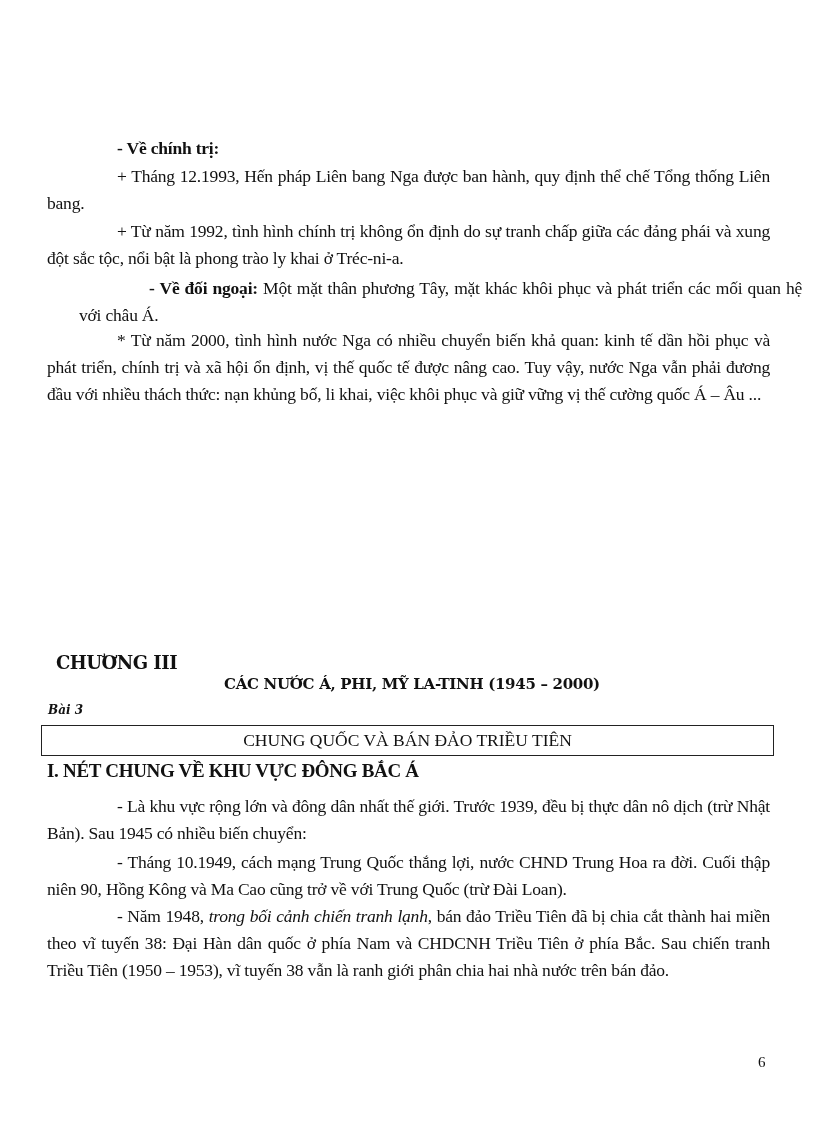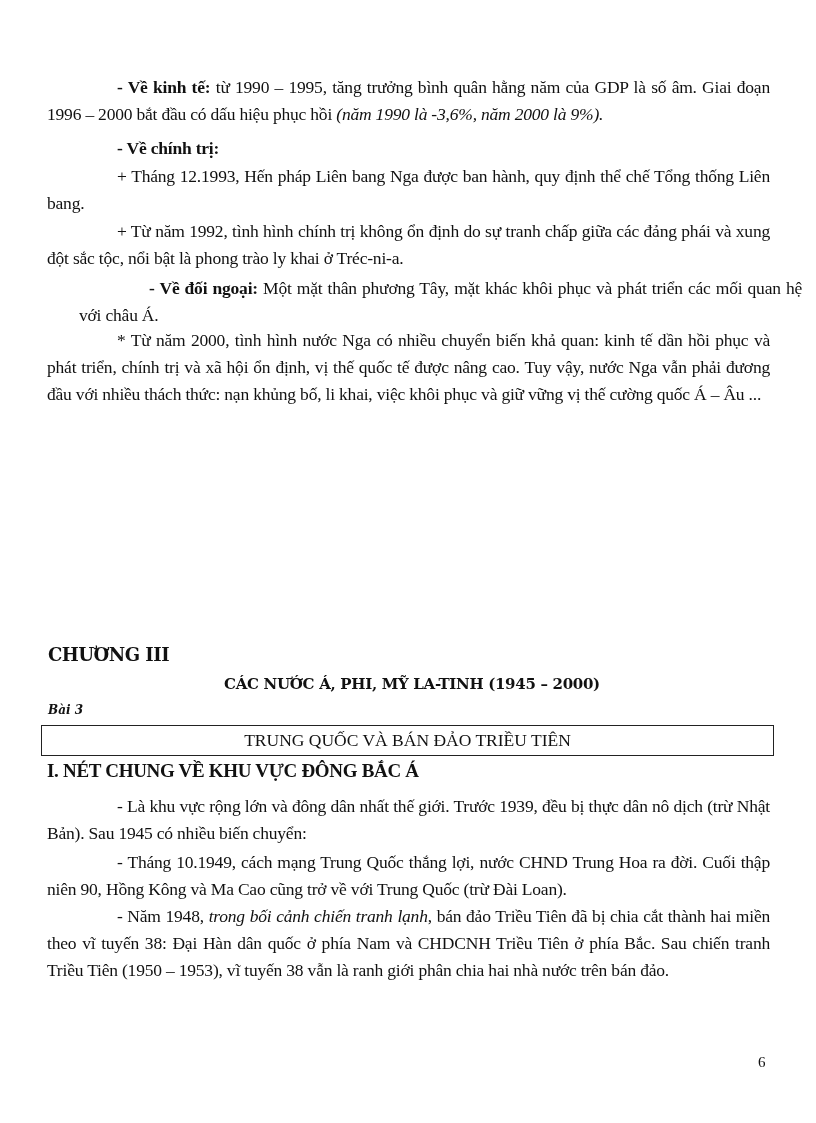--- a/index.html
+++ b/index.html
@@ -5,55 +5,54 @@
     html, body { margin: 0; padding: 0; background: #ffffff; }
     body { width: 816px; height: 1123px; position: relative; overflow: hidden;
            font-family: "Liberation Serif", "DejaVu Serif", serif; color: #111111; }
     .page { position: absolute; left: 0; top: 0; width: 816px; height: 1123px; }
     .para { position: absolute; left: 47px; width: 723px; font-size: 17.5px; line-height: 27px;
             text-align: justify; margin: 0; letter-spacing: -0.2px; }
     .para .indent { display: inline-block; width: 70px; }
     .b { font-weight: bold; }
     .i { font-style: italic; }
     .chapter { position: absolute; left: 48px; top: 644px; font-family: "DejaVu Serif", serif;
-               font-weight: 900; font-size: 18px; letter-spacing: -0.5px; margin: 0; }
+               font-weight: 900; font-size: 18px; letter-spacing: -0.5px; margin: 8px; }
     .chapter-title { position: absolute; left: 0; width: 816px; top: 671px; text-align: center;
                      font-family: "DejaVu Serif", serif; font-weight: 900; font-size: 15px;
                      letter-spacing: -0.3px; margin: 4px; }
     .lesson { position: absolute; left: 48px; top: 703px; font-family: "DejaVu Serif", serif;
               font-style: italic; font-weight: bold; font-size: 12px; margin: 0; }
     .lesson-box { position: absolute; left: 41px; top: 725px; width: 733px; height: 31px;
                   border: 1.5px solid #222; box-sizing: border-box; text-align: center;
                   font-size: 17.5px; line-height: 29px; }
     .section { position: absolute; left: 47px; top: 760px; font-size: 19px; font-weight: bold;
                margin: 0; letter-spacing: -0.3px; }
     .page-num { position: absolute; left: 758px; top: 1054px; font-size: 15px; }
   </style>
 </head>
 <body>
 
 <div class="page">
 
-  <p class="para" style="top:74px;"><span class="indent"></span><span class="b">- Về kinh tế:</span><span> từ 1990 – 1995, tăng trưởng bình quân hằng năm của GDP là số âm. Giai đoạn 1996 – 2000 bắt đầu có dấu hiệu phục hồi </span><span class="i">(năm 1990 là -3,6%, năm 2000 là 9%).</span></p>
 
   <p class="para" style="top:135px;"><span class="indent"></span><span class="b">- Về chính trị:</span></p>
 
   <p class="para" style="top:163px;"><span class="indent"></span><span>+ Tháng 12.1993, Hến pháp Liên bang Nga được ban hành, quy định thể chế Tổng thống Liên bang.</span></p>
 
   <p class="para" style="top:218px;"><span class="indent"></span><span>+ Từ năm 1992, tình hình chính trị không ổn định do sự tranh chấp giữa các đảng phái và xung đột sắc tộc, nổi bật là phong trào ly khai ở Tréc-ni-a.</span></p>
 
   <p class="para" style="top:275px;margin-left:32px;"><span class="indent"></span><span class="b">- Về đối ngoại:</span><span> Một mặt thân phương Tây, mặt khác khôi phục và phát triển các mối quan hệ với châu Á.</span></p>
 
   <p class="para" style="top:327px;"><span class="indent"></span><span>* Từ năm 2000, tình hình nước Nga có nhiều chuyển biến khả quan: kinh tế dần hồi phục và phát triển, chính trị và xã hội ổn định, vị thế quốc tế được nâng cao. Tuy vậy, nước Nga vẫn phải đương đầu với nhiều thách thức: nạn khủng bố, li khai, việc khôi phục và giữ vững vị thế cường quốc Á – Âu ...</span></p>
 
   <p class="chapter">CHƯƠNG III</p>
   <p class="chapter-title">CÁC NƯỚC Á, PHI, MỸ LA-TINH (1945 – 2000)</p>
   <p class="lesson">Bài 3</p>
 
-  <div class="lesson-box"><span>TRUNG QUỐC VÀ BÁN ĐẢO TRIỀU TIÊN</span></div>
+  <div class="lesson-box"><span>CHUNG QUỐC VÀ BÁN ĐẢO TRIỀU TIÊN</span></div>
 
   <p class="section">I. NÉT CHUNG VỀ KHU VỰC ĐÔNG BẮC Á</p>
 
   <p class="para" style="top:793px;"><span class="indent"></span><span>- Là khu vực rộng lớn và đông dân nhất thế giới. Trước 1939, đều bị thực dân nô dịch (trừ Nhật Bản). Sau 1945 có nhiều biến chuyển:</span></p>
 
   <p class="para" style="top:849px;"><span class="indent"></span><span>- Tháng 10.1949, cách mạng Trung Quốc thắng lợi, nước CHND Trung Hoa ra đời. Cuối thập niên 90, Hồng Kông và Ma Cao cũng trở về với Trung Quốc (trừ Đài Loan).</span></p>
 
   <p class="para" style="top:903px;"><span class="indent"></span><span>- Năm 1948, </span><span class="i">trong bối cảnh chiến tranh lạnh</span><span>, bán đảo Triều Tiên đã bị chia cắt thành hai miền theo vĩ tuyến 38: Đại Hàn dân quốc ở phía Nam và CHDCNH Triều Tiên ở phía Bắc. Sau chiến tranh Triều Tiên (1950 – 1953), vĩ tuyến 38 vẫn là ranh giới phân chia hai nhà nước trên bán đảo.</span></p>
 
   <div class="page-num">6</div>

